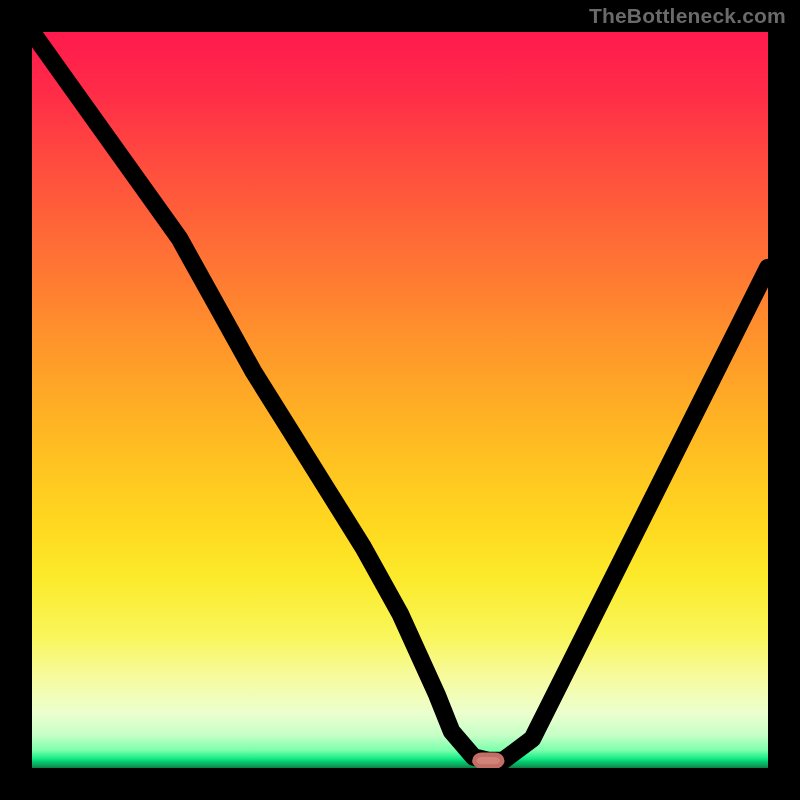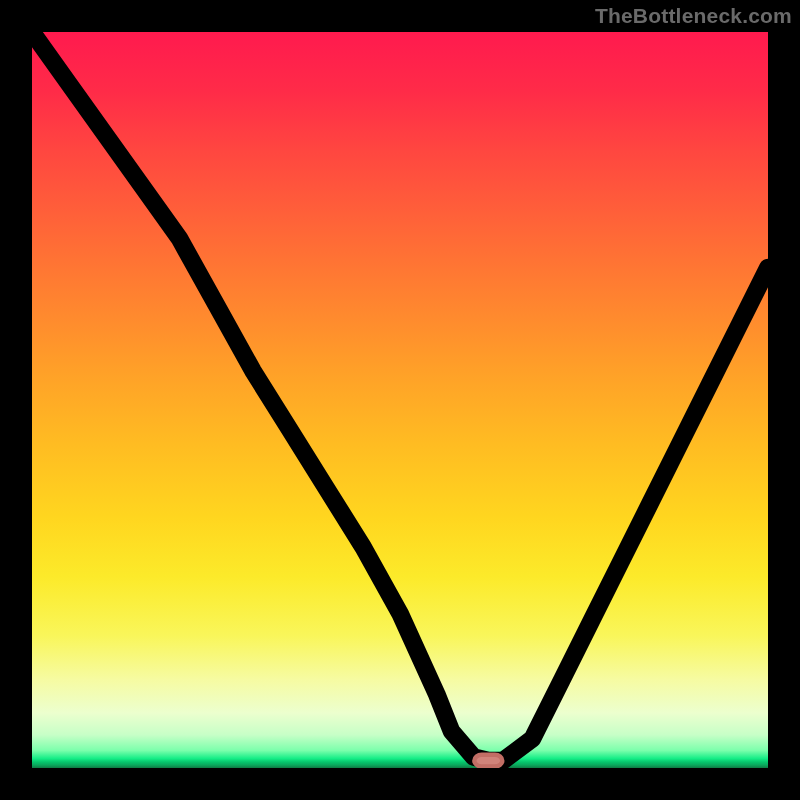--- a/index.html
+++ b/index.html
@@ -13,21 +13,21 @@
   }
   .frame {
     position: relative;
     width: 800px;
     height: 800px;
     background: #000;
   }
   .attribution {
     position: absolute;
     top: 4px;
-    right: 8px;
+    right: 14px;
     font-size: 21px;
     font-weight: 600;
     color: #6a6a6a;
     letter-spacing: 0.2px;
     z-index: 10;
   }
   .plot-area {
     position: absolute;
     left: 32px;
     top: 32px;

